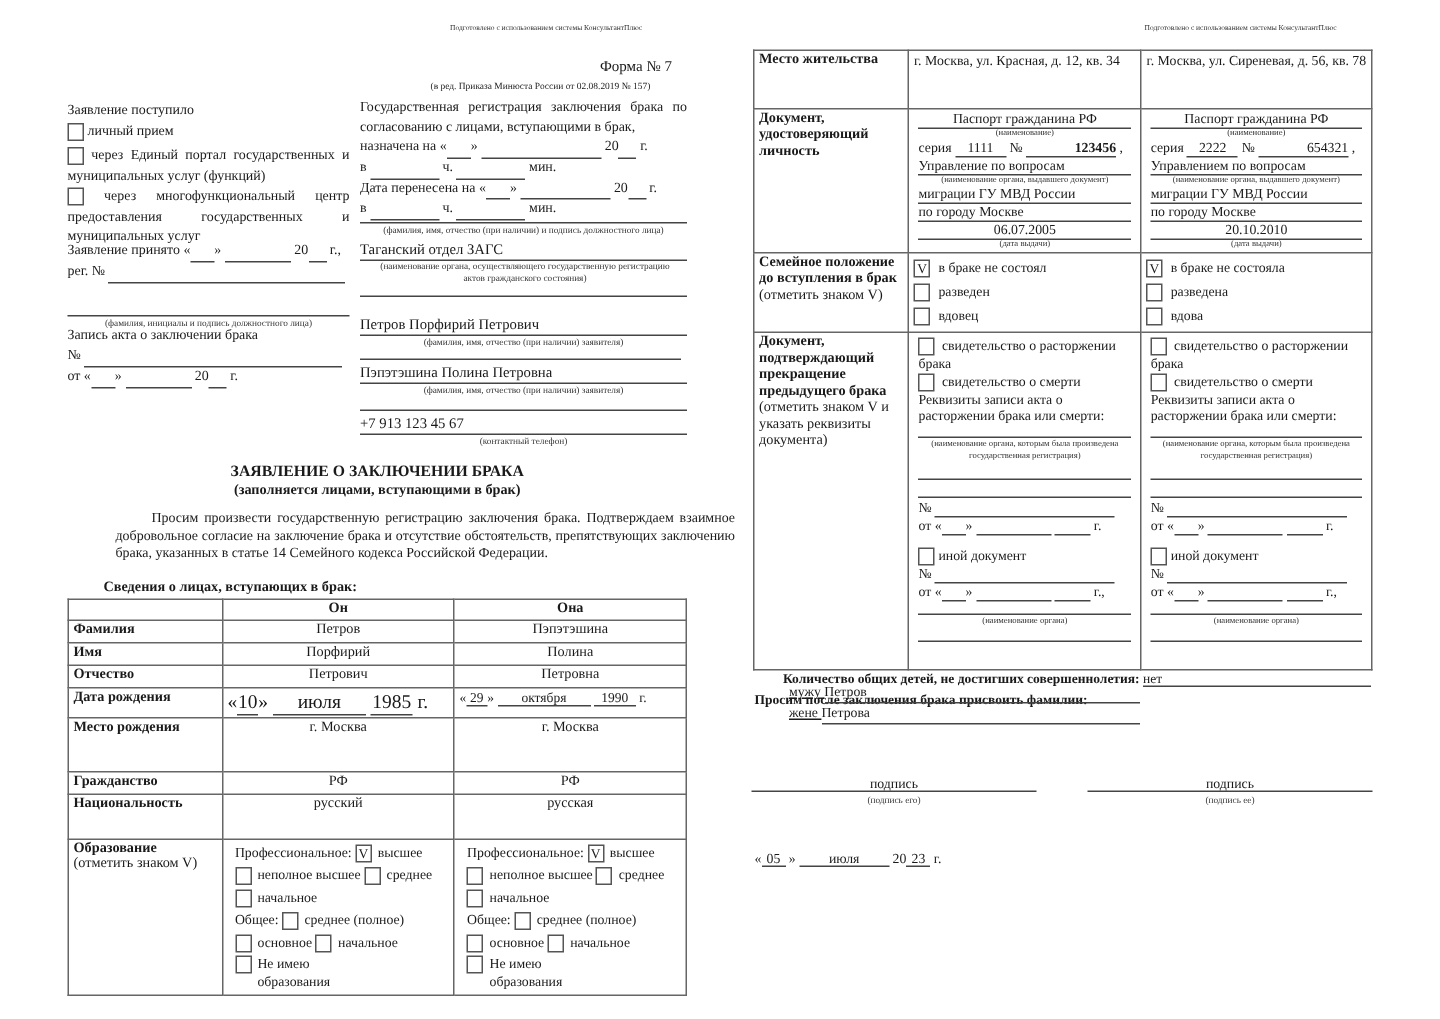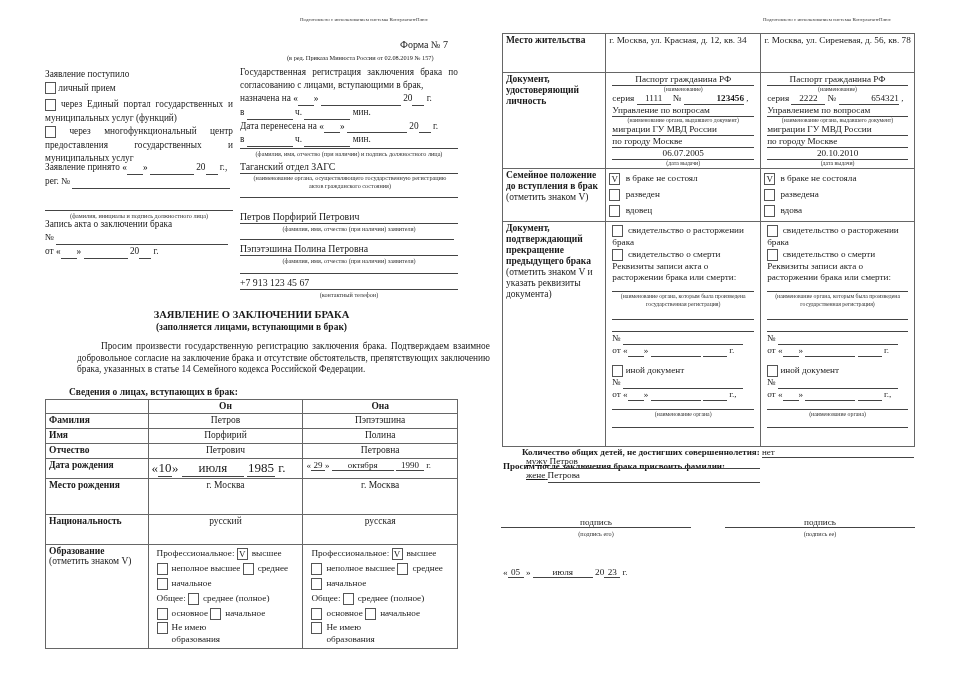--- a/index.html
+++ b/index.html
@@ -119,20 +119,25 @@
         <span class="u" style="width:62px;">октября</span>
         <span class="u" style="width:28px;">1990</span>
         <span>г.</span>
       </td>
     </tr>
     <tr style="height:36px;">
       <td class="lbl">Место рождения</td>
       <td class="c">г. Москва</td>
       <td class="c">г. Москва</td>
     </tr>
+    <tr style="height:15px;">
+      <td class="lbl">Гражданство</td>
+      <td class="c">РФ</td>
+      <td class="c">РФ</td>
+    </tr>
     <tr style="height:30px;">
       <td class="lbl">Национальность</td>
       <td class="c">русский</td>
       <td class="c">русская</td>
     </tr>
     <tr style="height:104px;">
       <td>
         <div class="b">Образование</div>
         <div>(отметить знаком V)</div>
       </td>

